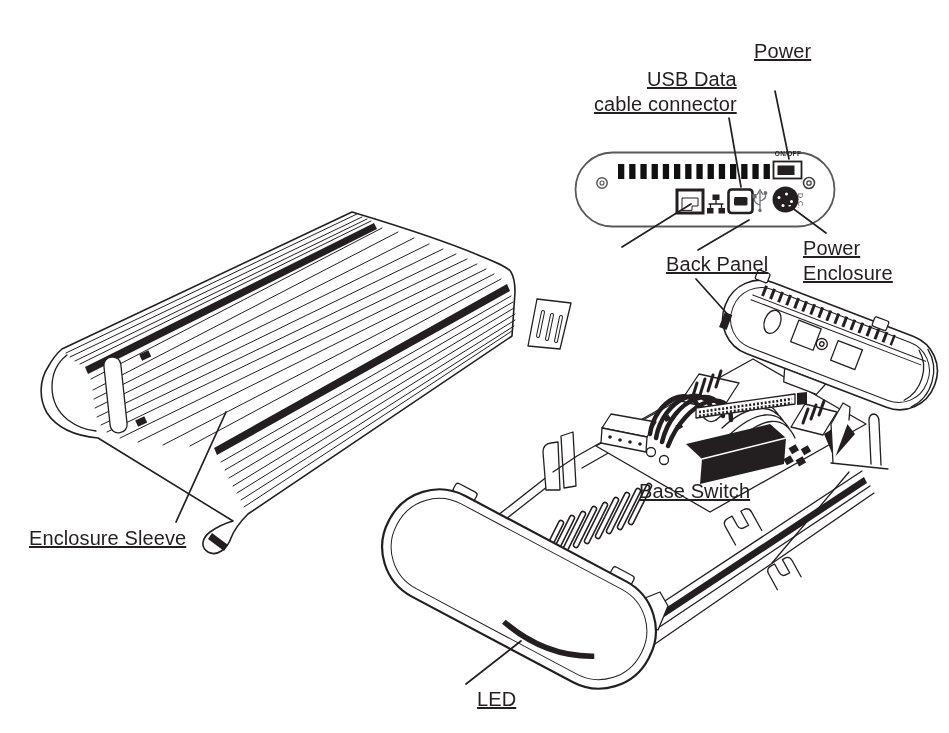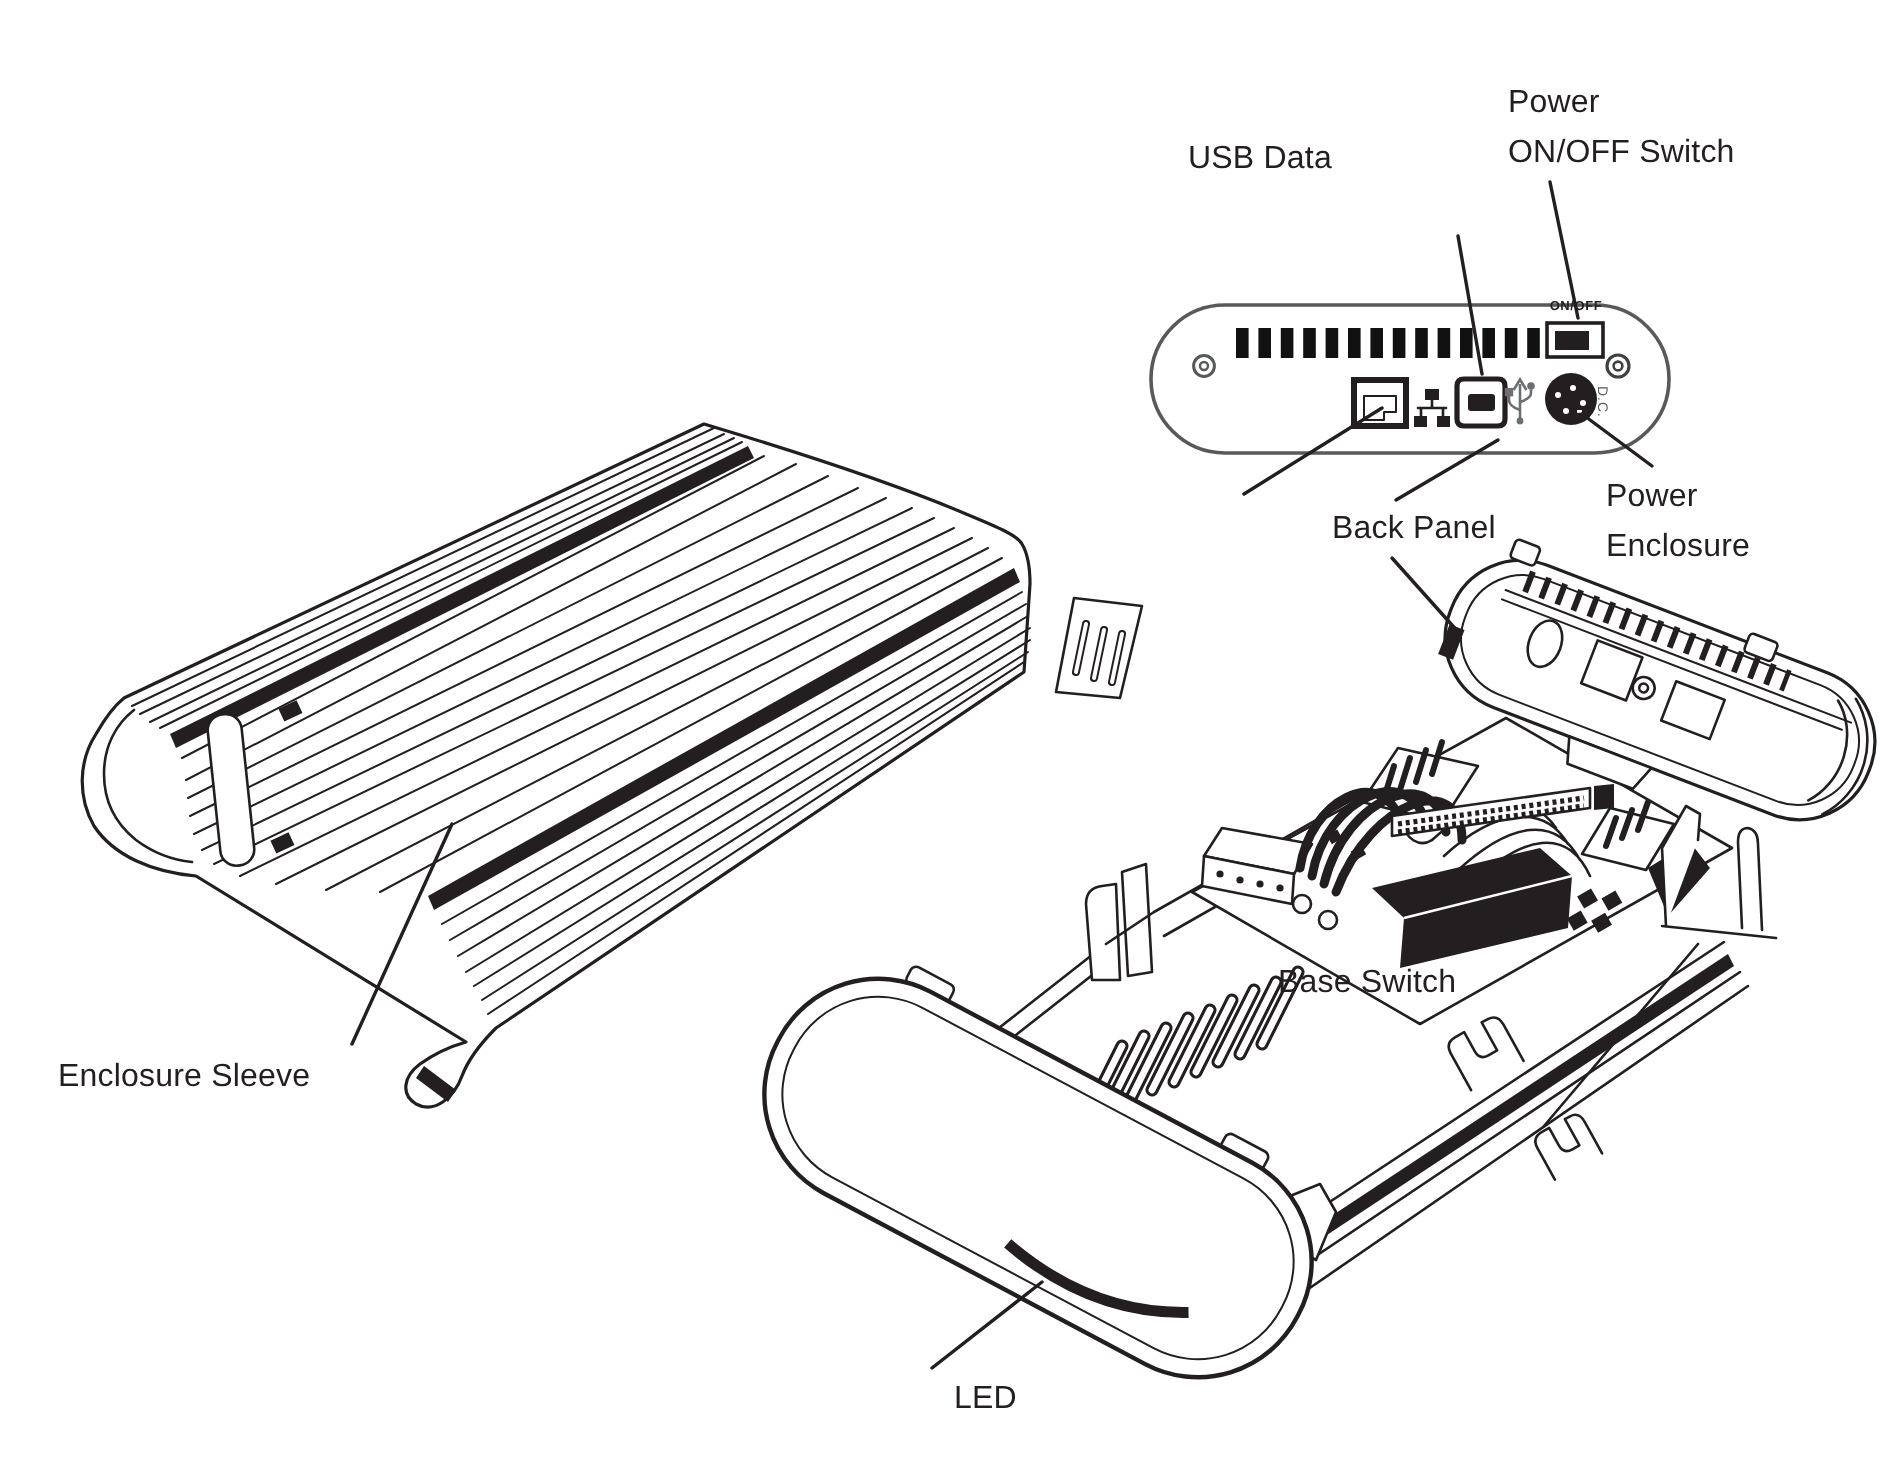--- a/index.html
+++ b/index.html
@@ -1,19 +1,19 @@
 <!DOCTYPE html>
 <html><head>
 <meta charset="utf-8">
 <style>
   html,body{margin:0;padding:0;background:#ffffff;}
   #stage{position:relative;width:949px;height:733px;background:#ffffff;overflow:hidden;
          font-family:"Liberation Sans", sans-serif;color:#231f20;}
   #art{position:absolute;left:0;top:0;}
-  .lbl{position:absolute;font-size:16px;line-height:25px;color:#231f20;letter-spacing:0.1px;white-space:nowrap;}
+  .lbl{position:absolute;font-size:20px;line-height:25px;color:#231f20;letter-spacing:0.1px;white-space:nowrap;text-decoration:underline;}
   .tiny{position:absolute;font-size:6.5px;font-weight:bold;color:#231f20;letter-spacing:0.3px;}
   .dc{position:absolute;font-size:7px;color:#58595b;transform:rotate(90deg);transform-origin:left top;letter-spacing:0.5px;}
   
   .ink{stroke:#231f20;fill:none;stroke-linecap:round;stroke-linejoin:round;}
   .w1{stroke-width:1;} .w13{stroke-width:1.3;} .w16{stroke-width:1.6;}
   .fillw{fill:#ffffff;}
   .fillink{fill:#231f20;stroke:none;}
 </style>
 </head>
 <body>
@@ -210,25 +210,25 @@
     <path d="M698,250 L749,220"></path>
     <path d="M696,279 L730,317"></path>
     <path d="M826,233 L791,207"></path>
     <path d="M176,522 L226,412"></path>
     <path d="M466,684 L521,641"></path>
   </g>
 </svg>
 
   <div class="lbl" style="left:754px;top:39px;">
     <div>Power</div>
-    <div>ON/OFF Switch</div>
   </div>
 
   <div class="lbl" style="left:594px;top:67px;text-align:right;">
     <div>USB Data</div>
+    <div>cable connector</div>
   </div>
 
 
   <div class="lbl" style="left:666px;top:252px;">
     <div>Back Panel</div>
   </div>
 
   <div class="lbl" style="left:803px;top:236px;">
     <div>Power</div>
     <div>Enclosure</div>

